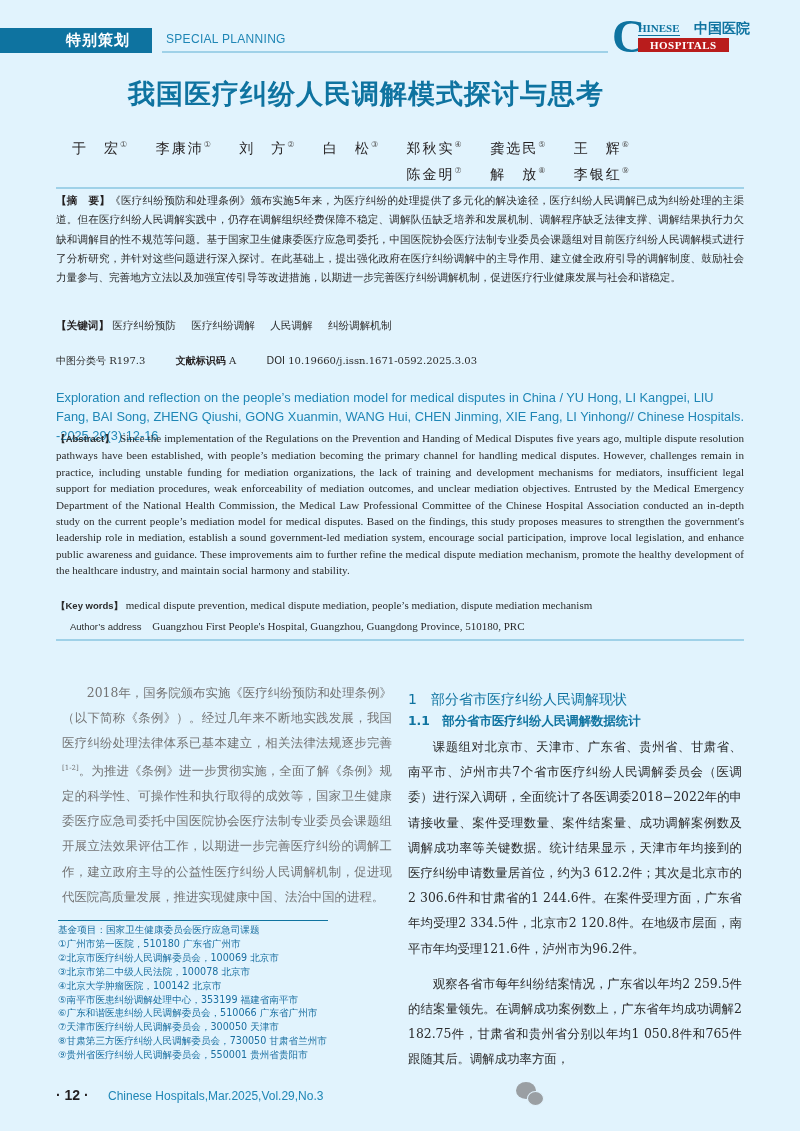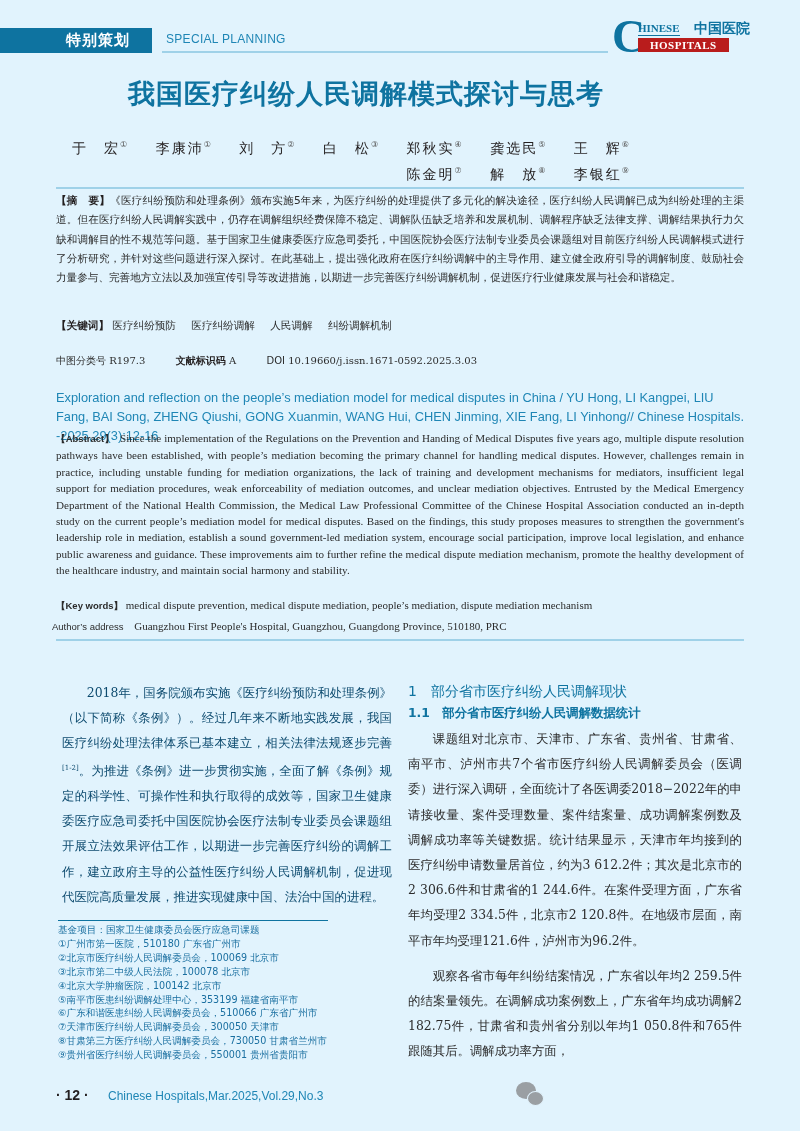--- a/index.html
+++ b/index.html
@@ -88,43 +88,43 @@
     position: absolute; top: 430px; left: 56px; width: 688px;
     font-family: "Liberation Serif", serif; font-size: 11.1px; line-height: 16.4px; color: #2b2b2b;
     text-align: justify;
   }
   .en-lbl { font-family: "Liberation Sans", sans-serif; font-size: 9.5px; font-weight: bold; }
   .en-keywords {
     position: absolute; top: 599px; left: 56px; width: 688px;
     font-family: "Liberation Serif", serif; font-size: 11px; color: #2b2b2b;
   }
   .en-address {
-    position: absolute; top: 620px; left: 52px; width: 688px;
+    position: absolute; top: 620px; left: 70px; width: 688px;
     font-family: "Liberation Serif", serif; font-size: 11px; color: #2b2b2b;
   }
   .en-address .en-lbl { font-weight: normal; margin-right: 8px; }
 
   .col-left {
     position: absolute; top: 680px; left: 62px; width: 330px;
-    font-size: 12.4px; line-height: 25.2px; color: #0c4a6e; text-align: justify;
+    font-size: 12.4px; line-height: 25.2px; color: #737373; text-align: justify;
   }
   .col-left p { text-indent: 2em; }
   .col-left sup { font-size: 7px; }
   .fund-rule { position: absolute; top: 920px; left: 58px; width: 270px; height: 1px; background: #0e73a0; }
   .footnotes {
     position: absolute; top: 923px; left: 58px; width: 340px;
     font-family: "DejaVu Sans", sans-serif; font-size: 9.6px; line-height: 13.9px; color: #1a6fa0;
   }
 
   .col-right {
     position: absolute; top: 680px; left: 408px; width: 334px;
     font-size: 12.4px; line-height: 25.2px; color: #2b2b2b; text-align: justify;
   }
   .h1 {
-    font-family: "DejaVu Sans", sans-serif; font-size: 14px; color: #0e73a0; line-height: 22px;
+    font-family: "DejaVu Sans", sans-serif; font-size: 14px; color: #0e73a0; line-height: 22px; margin-top: 8px;
   }
   .h2 {
     font-family: "DejaVu Sans", sans-serif; font-size: 12.4px; color: #0e73a0; font-weight: bold; line-height: 22px; margin-bottom: 2px;
   }
   .col-right p { text-indent: 2em; }
   .col-right p + p { margin-top: 10px; }
 
   .footer-page {
     position: absolute; top: 1087px; left: 56px;
     font-family: "Liberation Sans", sans-serif; font-weight: bold; font-size: 14px; color: #231f20;

